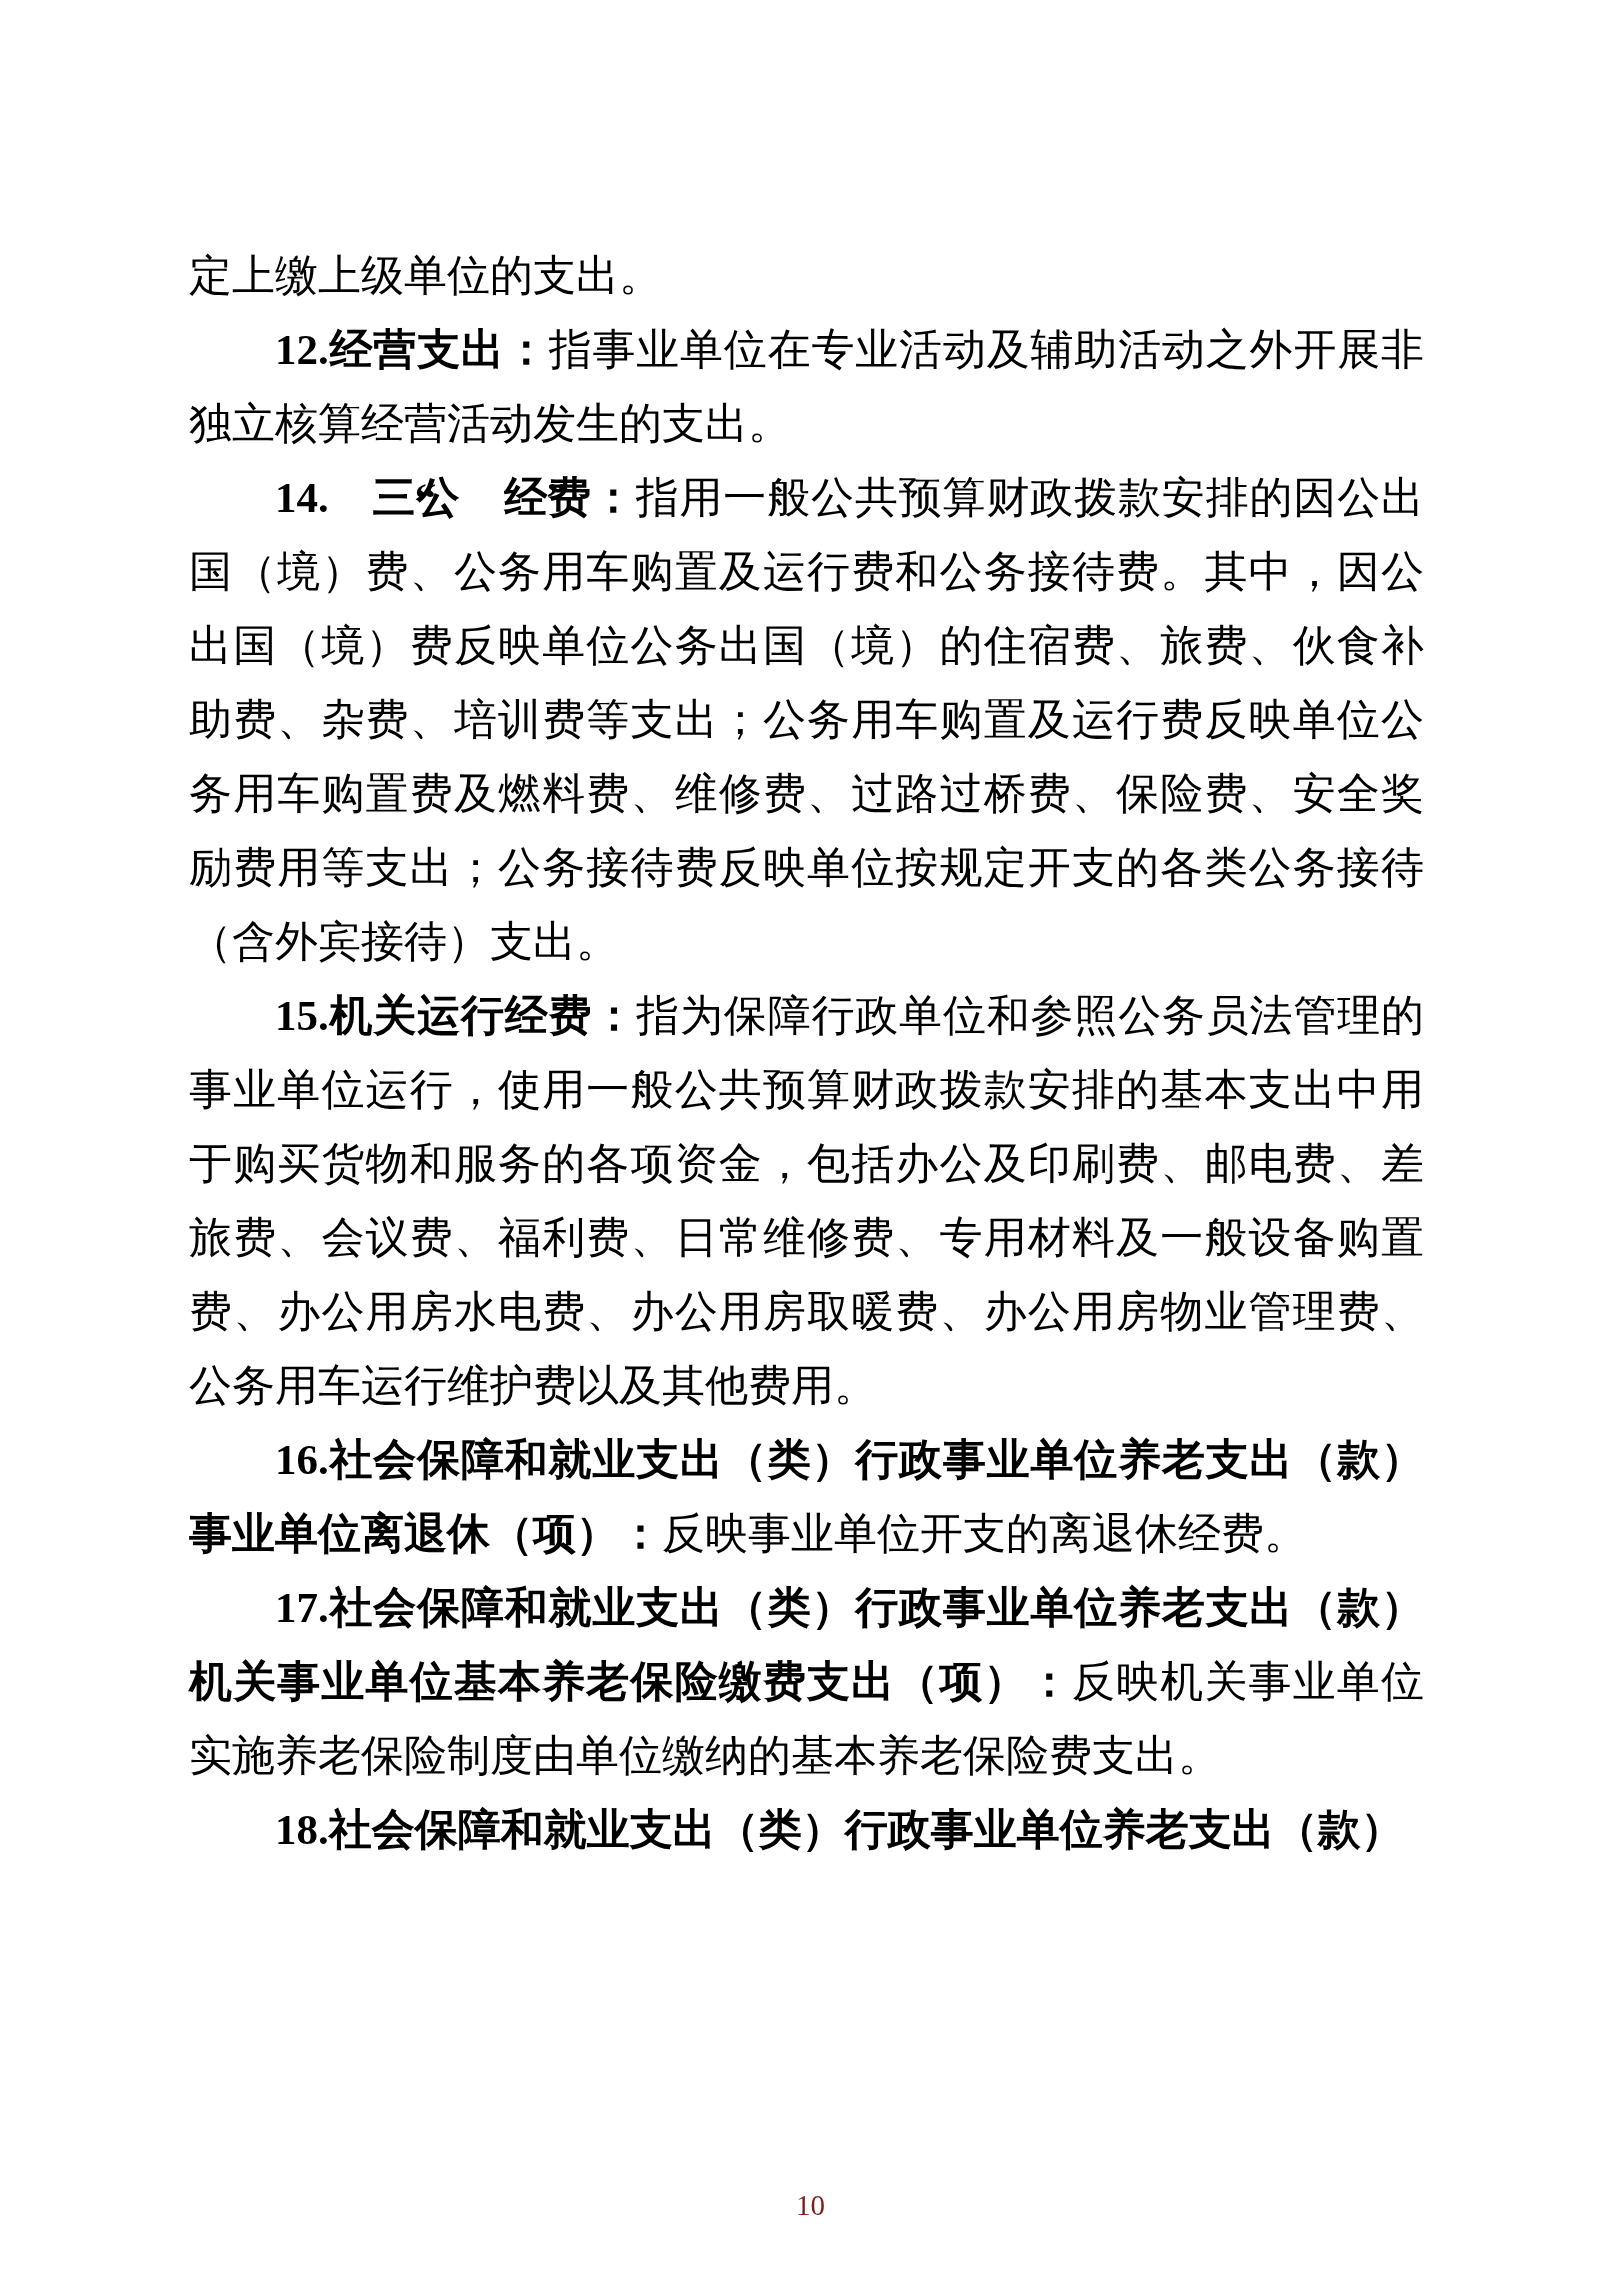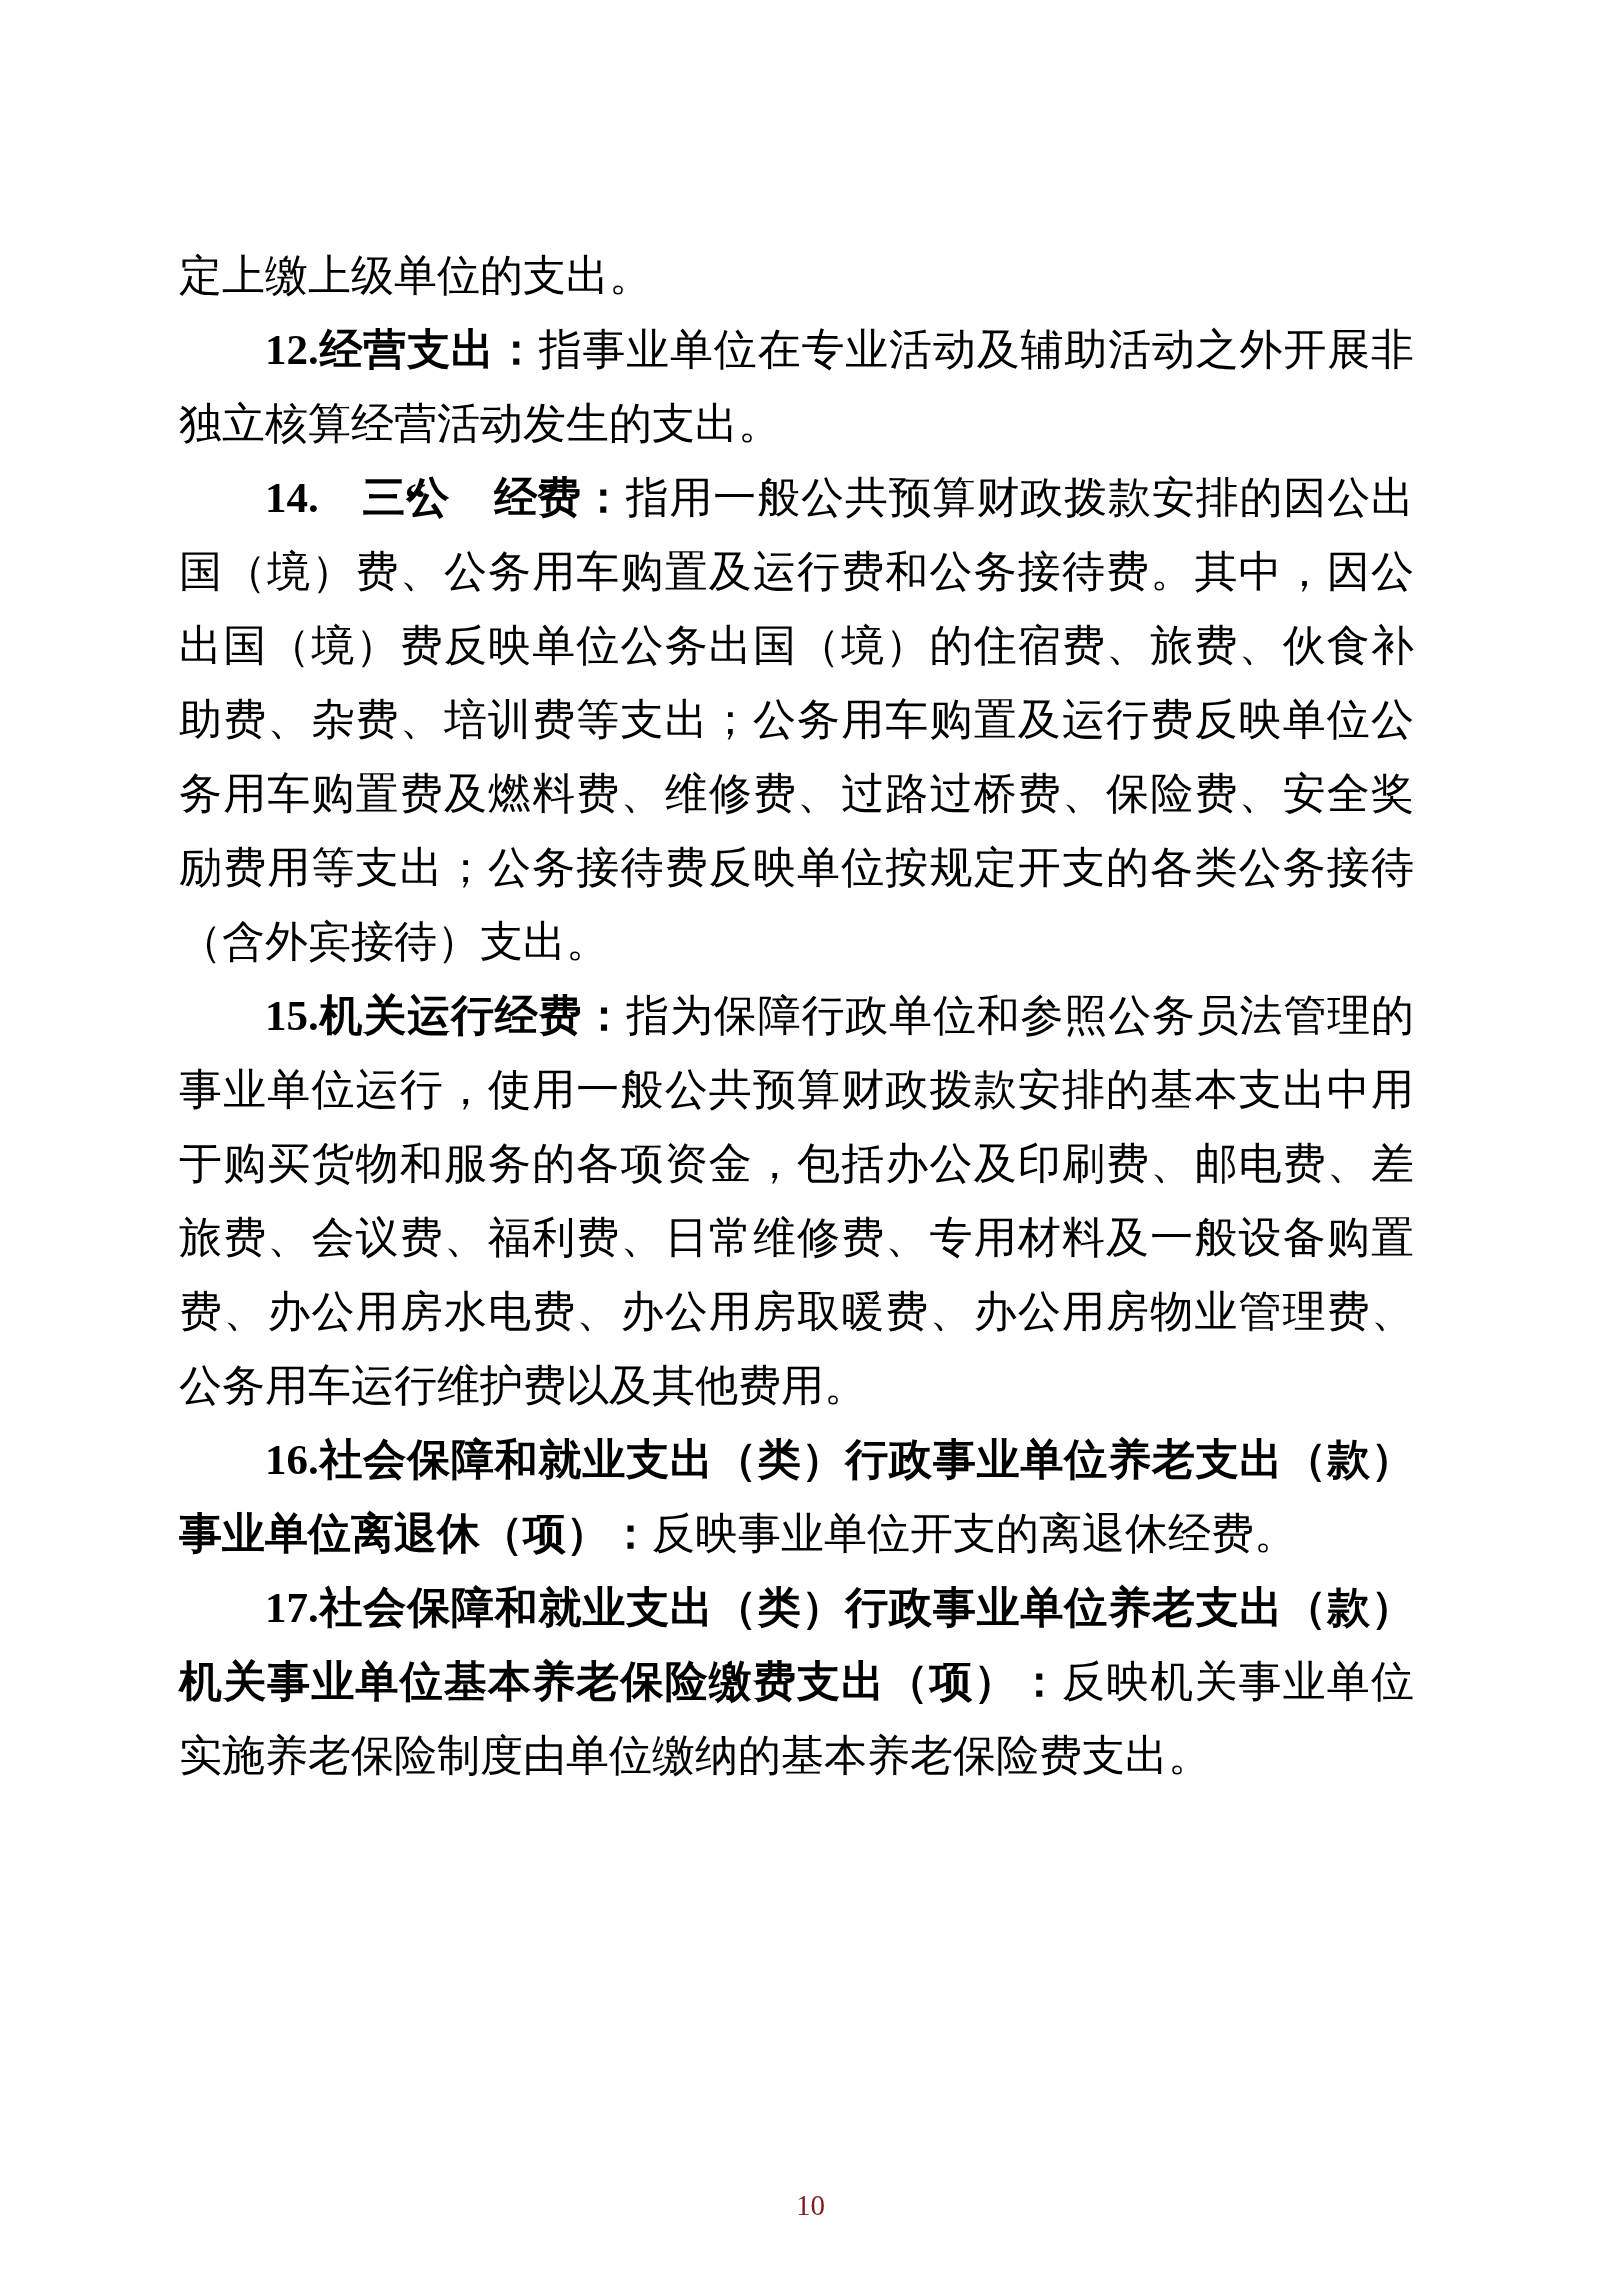--- a/index.html
+++ b/index.html
@@ -13,21 +13,21 @@
     width: 1621px;
     height: 2293px;
     margin: 0 auto;
     background: #ffffff;
     color: #000000;
     font-family: "Liberation Serif", "DejaVu Serif", serif;
     overflow: hidden;
   }
   .content {
     position: absolute;
-    left: 179px;
+    left: 189px;
     top: 239px;
     width: 1235px;
   }
   .content p.para {
     margin: 0;
     padding: 0;
     font-size: 43px;
     line-height: 74px;
     text-align: justify;
     text-justify: inter-character;
@@ -75,20 +75,21 @@
 
 
     <p class="para"><span class="term cjkq">14.<span class="fwq">“</span>三公<span class="fwq">”</span>经费：</span><span class="body-text">指用一般公共预算财政拨款安排的因公出国（境）费、公务用车购置及运行费和公务接待费。其中，因公出国（境）费反映单位公务出国（境）的住宿费、旅费、伙食补助费、杂费、培训费等支出；公务用车购置及运行费反映单位公务用车购置费及燃料费、维修费、过路过桥费、保险费、安全奖励费用等支出；公务接待费反映单位按规定开支的各类公务接待（含外宾接待）支出。</span></p>
 
     <p class="para"><span class="term cjkq">15.机关运行经费：</span><span class="body-text">指为保障行政单位和参照公务员法管理的事业单位运行，使用一般公共预算财政拨款安排的基本支出中用于购买货物和服务的各项资金，包括办公及印刷费、邮电费、差旅费、会议费、福利费、日常维修费、专用材料及一般设备购置费、办公用房水电费、办公用房取暖费、办公用房物业管理费、公务用车运行维护费以及其他费用。</span></p>
 
     <p class="para"><span class="term cjkq">16.社会保障和就业支出（类）行政事业单位养老支出（款）事业单位离退休（项）：</span><span class="body-text">反映事业单位开支的离退休经费。</span></p>
 
     <p class="para"><span class="term cjkq">17.社会保障和就业支出（类）行政事业单位养老支出（款）机关事业单位基本养老保险缴费支出（项）：</span><span class="body-text">反映机关事业单位实施养老保险制度由单位缴纳的基本养老保险费支出。</span></p>
 
+    <p class="para"><span class="term cjkq">18.社会保障和就业支出（类）行政事业单位养老支出（款）</span><span class="body-text"></span></p>
 
   </div>
 
   <div class="footer">
     <span class="page-num">10</span>
   </div>
 </div>
 
 
 </body></html>

